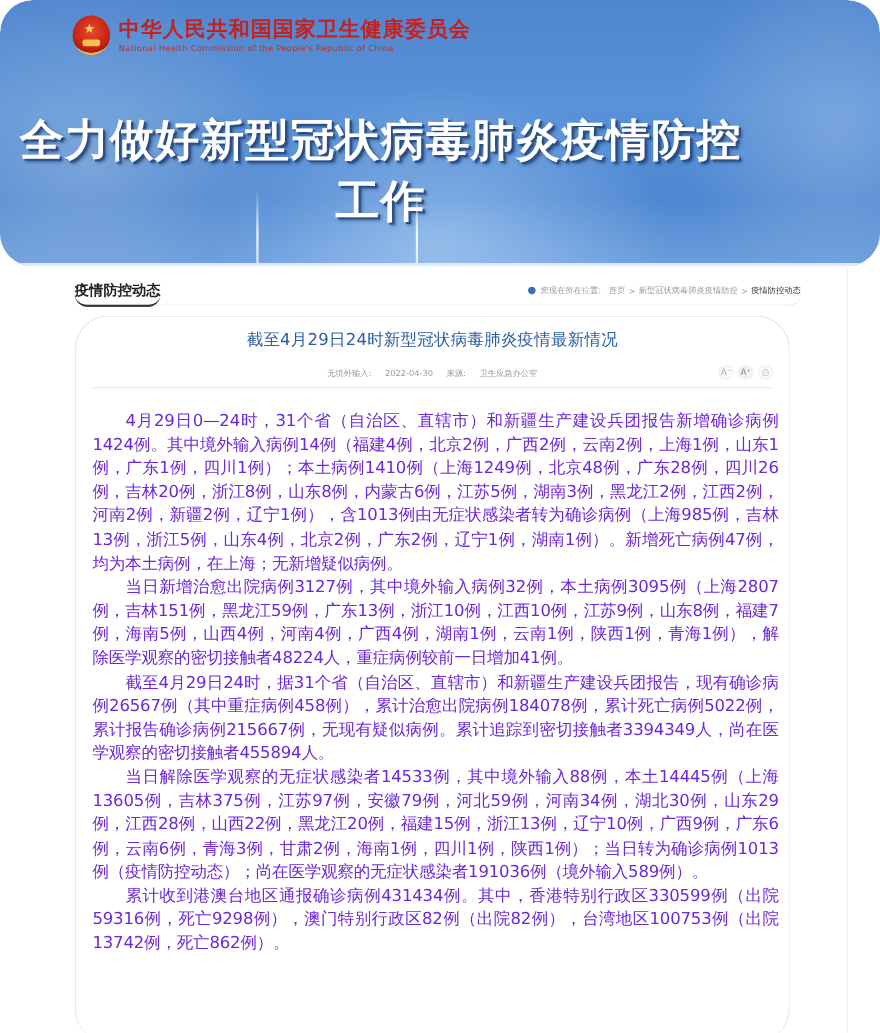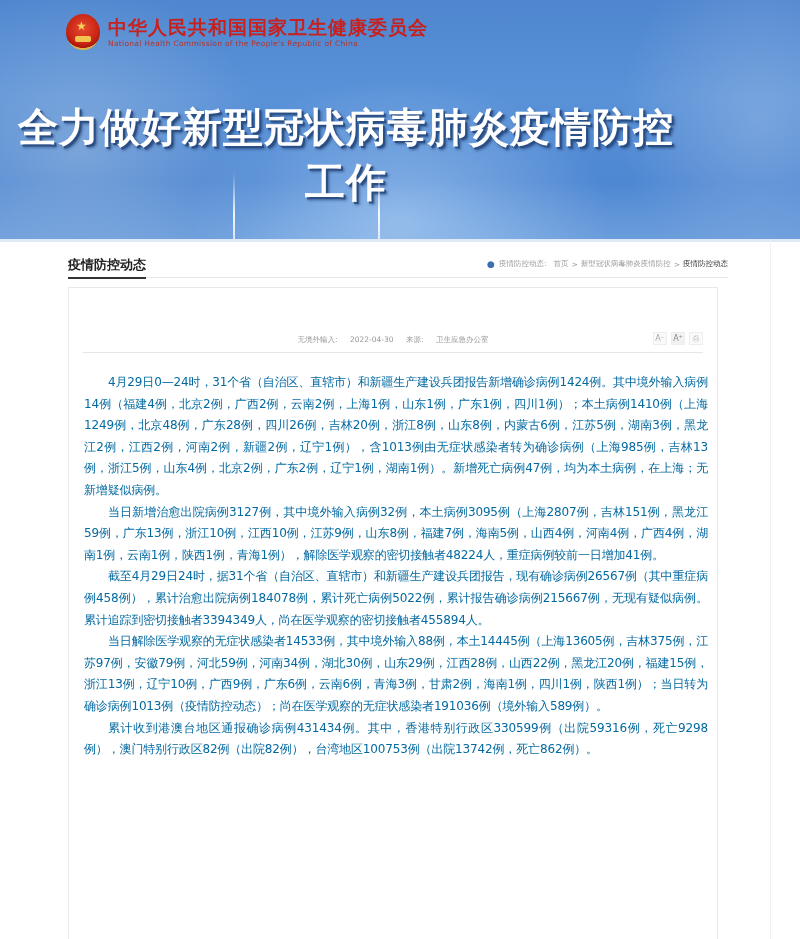--- a/index.html
+++ b/index.html
@@ -1,15 +1,15 @@
 <!DOCTYPE html>
 <html><head>
 <meta charset="utf-8">
 <style>
-  * { box-sizing: border-box; margin: 0; padding: 0; }
+  * { box-sizing: border-box; margin: 0; padding: 0; border-radius: 30px; }
   html, body { width: 800px; height: 939px; overflow: hidden; background: #ffffff; }
   body { font-family: "DejaVu Sans", "Liberation Sans", sans-serif; color: #222; position: relative; }
 
   
   .banner {
     position: absolute; left: 0; top: 0; width: 800px; height: 242px;
     background:
       radial-gradient(ellipse 300px 200px at 400px 220px, rgba(190,220,250,0.55), rgba(0,0,0,0) 70%),
       radial-gradient(ellipse 260px 240px at 80px 150px, rgba(170,195,225,0.45), rgba(0,0,0,0) 70%),
       radial-gradient(ellipse 200px 240px at 760px 120px, rgba(160,190,230,0.45), rgba(0,0,0,0) 70%),
@@ -67,21 +67,21 @@
   .tools { position: absolute; right: 14px; top: 44px; display: flex; gap: 4px; }
   .tool {
     width: 14px; height: 13px; border: 1px solid #eee; background: #fafafa;
     font-size: 8px; line-height: 12px; text-align: center; color: #aaa; cursor: pointer;
   }
   .tool.bigger { color: #888; background: #f2f2f2; }
   .meta-line { position: absolute; left: 14px; right: 14px; top: 64px; height: 1px; background: #e6e6e6; }
 
   .content { position: absolute; left: 15px; top: 84px; width: 624px; }
   .content p {
-    font-size: 12px; line-height: 21.6px; color: #0369a1; text-indent: 2em;
+    font-size: 15px; line-height: 21.6px; color: #6d28d9; text-indent: 2em;
     letter-spacing: -0.15px; text-align: justify;
   }
   .content p + p { margin-top: 0; }
 
   .scroll-track { position: absolute; left: 770px; top: 240px; width: 1px; height: 699px; background: #f1f1f1; }
 </style>
 </head>
 <body>
 
 <div class="banner">
@@ -95,30 +95,31 @@
   <div class="banner-title">全力做好新型冠状病毒肺炎疫情防控工作</div>
   <div class="ecg ecg1"></div>
   <div class="ecg ecg2"></div>
   <div class="bottom-line"></div>
 </div>
 
 <div class="section-head">
   <div class="section-title">疫情防控动态</div>
   <div class="breadcrumb">
     <span class="pin">●</span>
-    <span class="label">疫情防控动态:</span>
+    <span class="label">您现在所在位置:</span>
     <span class="crumb-link">首页</span>
     <span class="sep">&gt;</span>
     <span class="crumb-link">新型冠状病毒肺炎疫情防控</span>
     <span class="sep">&gt;</span>
     <span class="crumb-current">疫情防控动态</span>
   </div>
 </div>
 
 <div class="article">
+  <div class="article-title">截至4月29日24时新型冠状病毒肺炎疫情最新情况</div>
   <div class="meta">
     <span>
       <span>无境外输入:</span>
       <span>2022-04-30</span>
     </span>
     <span>
       <span>来源:</span>
       <span>卫生应急办公室</span>
     </span>
   </div>

